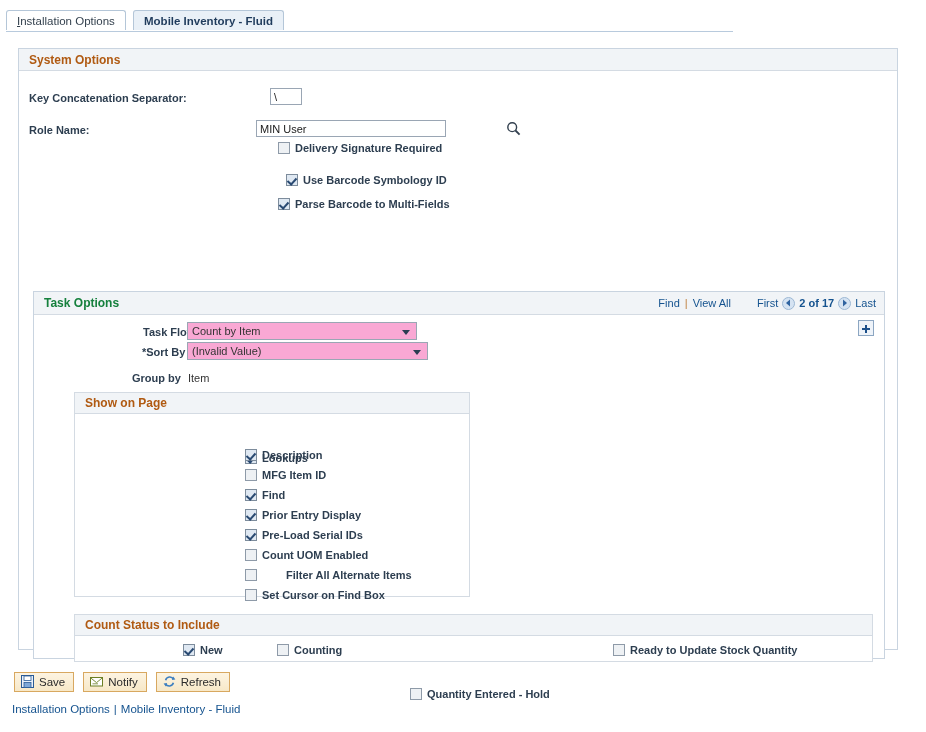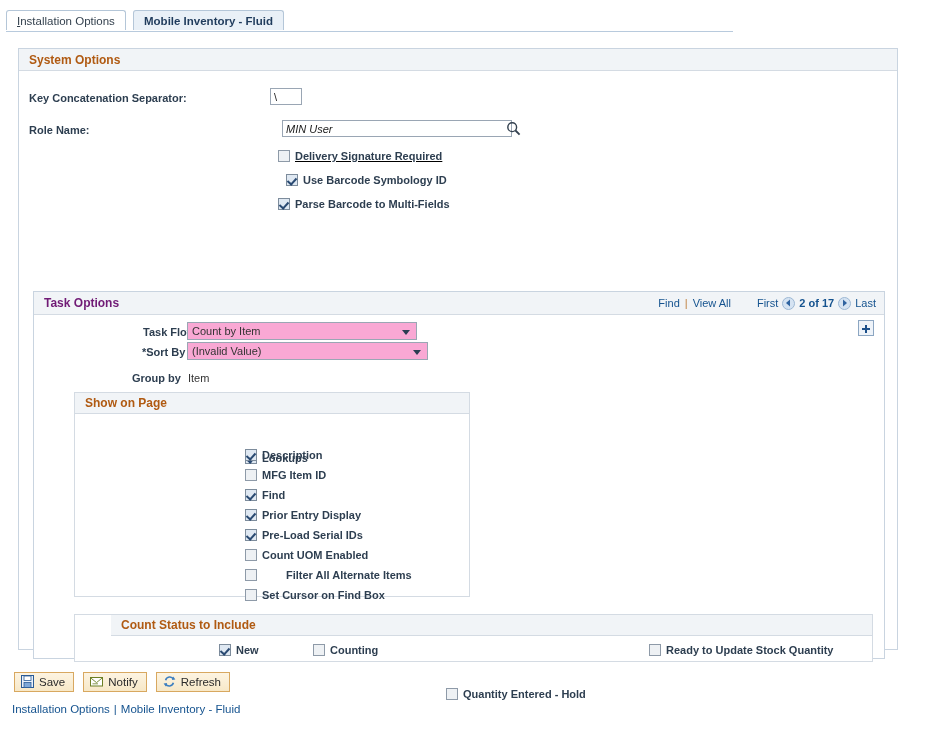--- a/index.html
+++ b/index.html
@@ -179,21 +179,21 @@
     background: #f1f4f7;
     border-bottom: 1px solid #d4dbe3;
     height: 22px;
     position: relative;
   }
   .task-head-title {
     position: absolute;
     left: 10px;
     top: 0;
     line-height: 22px;
-    color: #701a75;
+    color: #15803d;
     font-weight: bold;
     font-size: 12px;
   }
   .navlinks {
     position: absolute;
     right: 8px;
     top: 0;
     line-height: 22px;
     font-size: 11px;
     display: flex;
@@ -344,29 +344,29 @@
   <div class="sect-head">
     <span>System Options</span>
   </div>
 
   <div class="sys-body">
 
     <div class="lbl" style="left:10px; top:21px;">Key Concatenation Separator:</div>
     <input class="txtbox" style="left: 251px; top: 17px; width: 32px;" value="\">
 
     <div class="lbl" style="left:10px; top:53px;">Role Name:</div>
-    <input class="txtbox" style="left: 263px; top: 49px; width: 230px; font-style: italic;" value="MIN User">
+    <input class="txtbox" style="left: 237px; top: 49px; width: 190px;" value="MIN User">
     <span class="lookup-icon" style="left:487px; top:50px;">
       <svg width="15" height="15" viewBox="0 0 15 15">
         <circle cx="6.2" cy="6.2" r="4.4" fill="none" stroke="#33404f" stroke-width="1.4"></circle>
         <line x1="9.5" y1="9.5" x2="13.6" y2="13.6" stroke="#33404f" stroke-width="1.8"></line>
       </svg>
     </span>
 
-    <div class="cbrow" style="left:259px; top:79px;text-decoration:underline;">
+    <div class="cbrow" style="left:259px; top:71px;">
       <span class="cbox"></span>
       <span class="cblabel">Delivery Signature Required</span>
     </div>
     <div class="cbrow" style="left:259px; top:103px;padding-left:8px;">
       <span class="cbox checked"></span>
       <span class="cblabel">Use Barcode Symbology ID</span>
     </div>
     <div class="cbrow" style="left:259px; top:127px;">
       <span class="cbox checked"></span>
       <span class="cblabel">Parse Barcode to Multi-Fields</span>
@@ -451,21 +451,21 @@
             <span class="cbox"></span>
             <span class="cblabel">Filter All Alternate Items</span>
           </div>
           <div class="cbrow" style="left:170px; top:175px;">
             <span class="cbox"></span>
             <span class="cblabel">Set Cursor on Find Box</span>
           </div>
         </div>
       </div>
 
-      <div class="subgroup" style="left:40px; top:322px; width:799px; height:48px;padding-left:36px;">
+      <div class="subgroup" style="left:40px; top:322px; width:799px; height:48px;">
         <div class="subgroup-head">
           <span>Count Status to Include</span>
         </div>
         <div style="position:relative; height:100%;">
           <div class="cbrow" style="left:108px; top:8px;justify-content:flex-end;">
             <span class="cbox checked"></span>
             <span class="cblabel">New</span>
           </div>
           <div class="cbrow" style="left:202px; top:8px;">
             <span class="cbox"></span>

